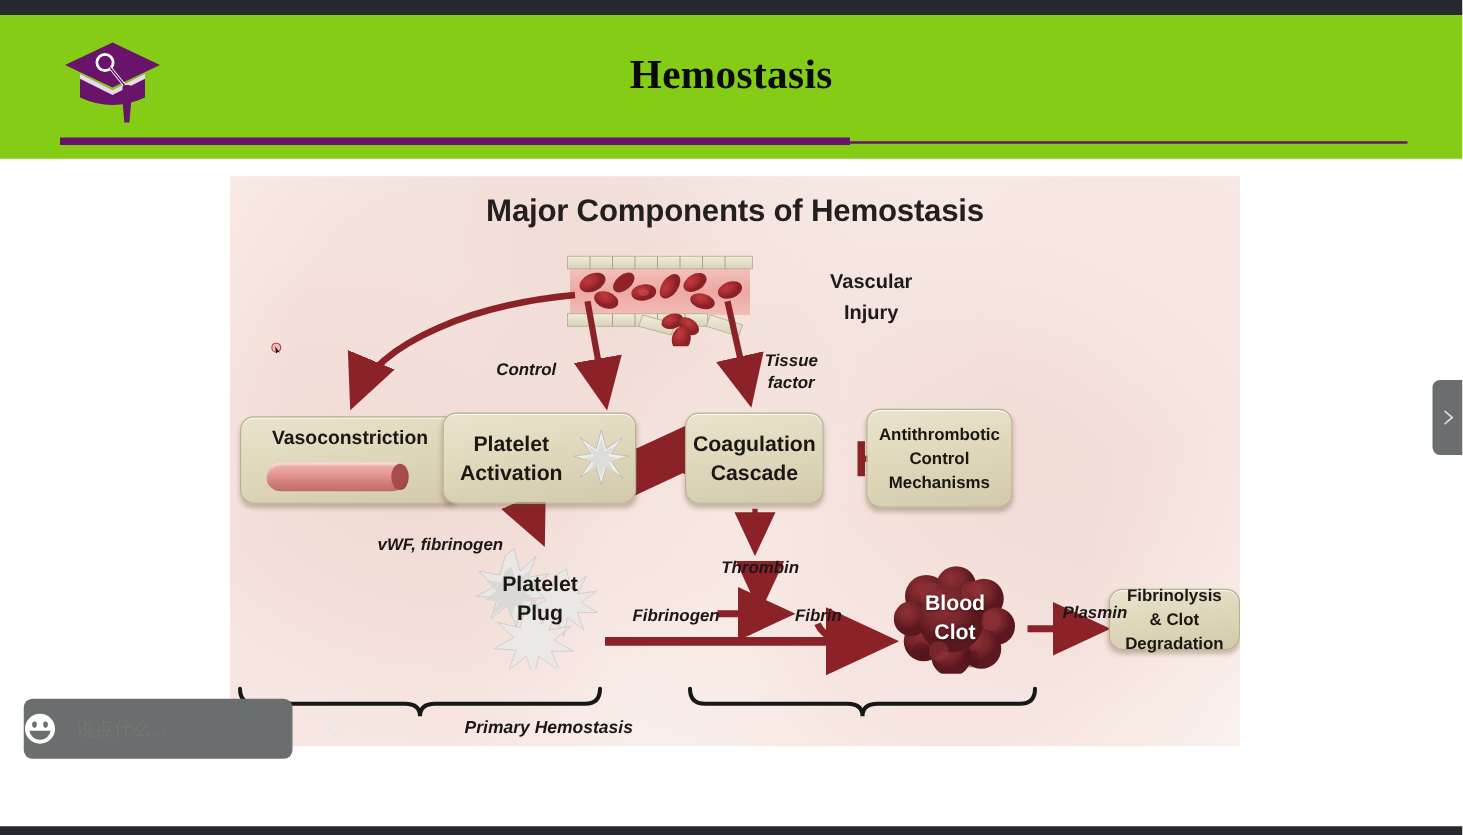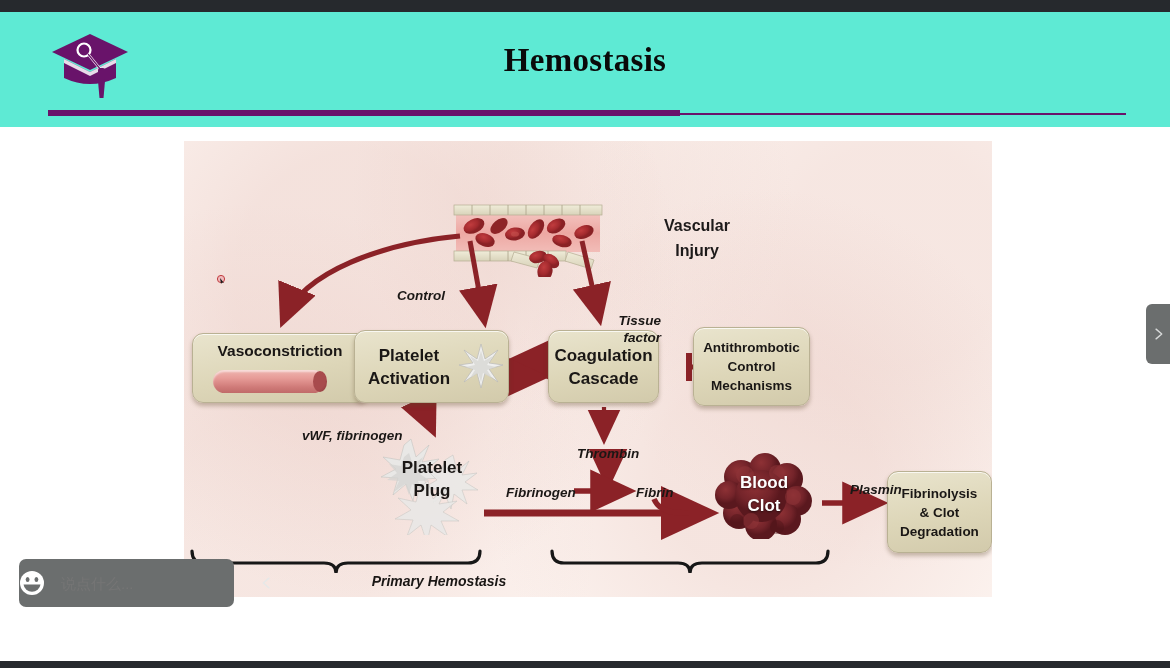--- a/index.html
+++ b/index.html
@@ -19,21 +19,21 @@
   .bottombar {
     position: absolute; left: 0; top: 661px; width: 1170px; height: 7px;
     background: #26292d;
   }
   .orange-dot {
     position: absolute; left: 1162px; top: 13px; width: 5px; height: 6px;
     background: #f0a050;
   }
 
   
-  .slide-header { position: absolute; left: 0; top: 12px; width: 1170px; height: 115px; background: #5eead4; }
+  .slide-header { position: absolute; left: 0; top: 12px; width: 1170px; height: 115px; background: #84cc16; }
   .logo { position: absolute; left: 48px; top: 18px; width: 84px; height: 70px; }
   .title {
     position: absolute; left: 0; top: 30px; width: 1170px;
     text-align: center;
     font-family: "Liberation Serif", serif;
     font-weight: bold; font-size: 33px; color: #0a0a0a;
     letter-spacing: 0.3px;
   }
   .rule-thick {
     position: absolute; left: 48px; top: 98px; width: 632px; height: 6px;
@@ -78,21 +78,21 @@
     box-shadow: 0 3px 4px rgba(90,70,40,0.33), inset 0 1px 0 rgba(255,255,255,0.75);
     color: #1a1715;
     font-weight: bold;
     display: flex; align-items: center; justify-content: center;
     text-align: center;
   }
   .box-vaso  { left: 8px;   top: 192px; width: 176px; height: 70px; }
   .box-plt   { left: 170px; top: 189px; width: 155px; height: 73px; }
   .box-coag  { left: 364px; top: 189px; width: 111px; height: 73px; }
   .box-anti  { left: 509px; top: 186px; width: 117px; height: 79px; }
-  .box-fib   { left: 703px; top: 330px; width: 105px; height: 82px; }
+  .box-fib   { left: 703px; top: 330px; width: 105px; height: 49px; }
 
   .box-vaso .lbl { position: absolute; top: 8px; left: 0; width: 100%; font-size: 15.5px; }
   .tube {
     position: absolute; left: 20px; top: 36px; width: 112px; height: 23px;
     border-radius: 12px;
     background: linear-gradient(180deg, #efb5b0 0%, #e79c98 35%, #cf7a78 75%, #c06a69 100%);
     box-shadow: inset 0 2px 2px rgba(255,255,255,0.55);
   }
   .tube:after {
     content: ""; position: absolute; right: -2px; top: 1px; width: 14px; height: 21px;
@@ -119,21 +119,21 @@
     font-size: 17px; font-weight: bold; color: #ffffff; line-height: 23px;
     text-shadow: 0 1px 2px rgba(0,0,0,0.55);
   }
 
   
   .elabel {
     position: absolute; font-style: italic; font-weight: bold; color: #1a1715;
     font-size: 13.5px; line-height: 17px;
   }
   .l-collagen { left: 213px; top: 146px; }
-  .l-tissue   { left: 421px; top: 139px; width: 56px; text-align: right; margin-top: 32px; }
+  .l-tissue   { left: 421px; top: 139px; width: 56px; text-align: center; }
   .l-vwf      { left: 118px; top: 286px; }
   .l-thrombin { left: 393px; top: 304px; }
   .l-fibrinogen { left: 322px; top: 343px; }
   .l-fibrin   { left: 452px; top: 343px; }
   .l-plasmin  { left: 666px; top: 340px; }
   .l-primary  { left: 100px; top: 432px; width: 310px; text-align: center; font-size: 14px; }
   .l-secondary{ left: 370px; top: 432px; width: 310px; text-align: center; font-size: 14px; }
 
   svg.ov { position: absolute; left: 0; top: 0; width: 808px; height: 456px; overflow: visible; }
 
@@ -186,20 +186,21 @@
       </svg>
     </div>
 
     <div class="title">Hemostasis</div>
     <div class="rule-thick"></div>
     <div class="rule-thin"></div>
   </div>
 
   <div class="diagram">
 
+    <div class="diagram-title">Major Components of Hemostasis</div>
 
     <div class="vessel">
       <svg viewBox="0 0 152 78" width="152" height="78">
         <defs>
           <linearGradient id="lumen" x1="0" y1="0" x2="0" y2="1">
             <stop offset="0%" stop-color="#f3c2bd"></stop>
             <stop offset="50%" stop-color="#eda8a3"></stop>
             <stop offset="100%" stop-color="#f2bdb8"></stop>
           </linearGradient>
           <linearGradient id="wall" x1="0" y1="0" x2="0" y2="1">

